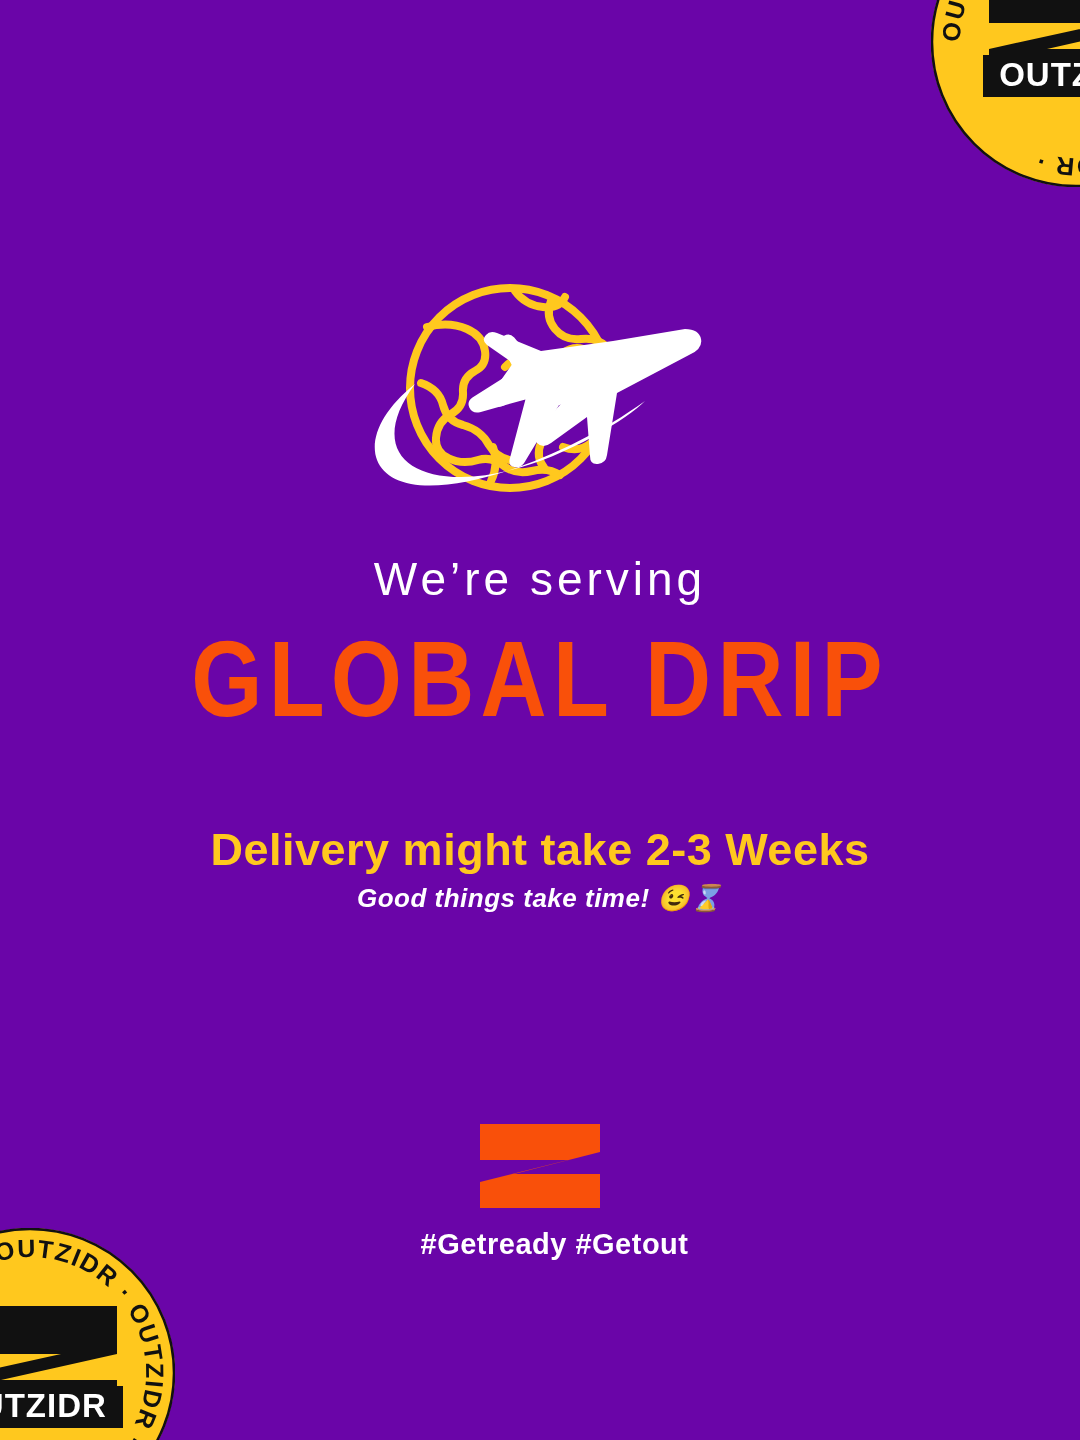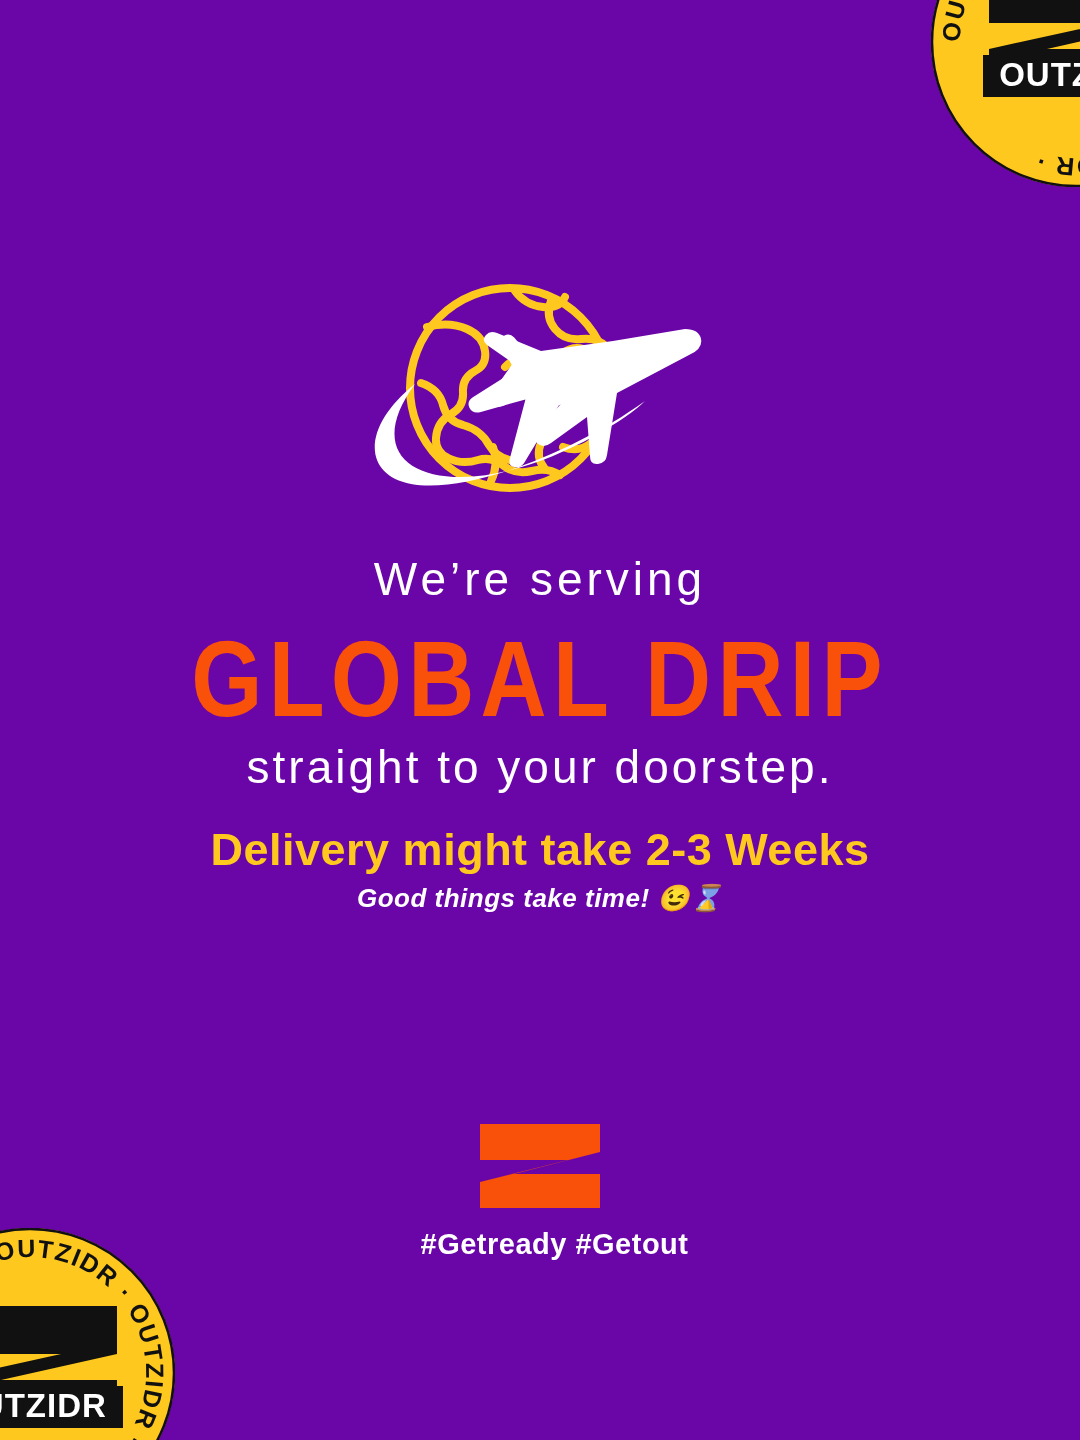--- a/index.html
+++ b/index.html
@@ -163,21 +163,20 @@
       </g>
       <g fill="#FFFFFF">
         <path d="M330,54 q14,0 16,10 q2,10 -12,16 L262,118 L252,180 q-1,8 -9,9 q-8,1 -8,-8 L232,142 L196,168 q-8,6 -14,0 q-6,-6 0,-13 L216,118 L176,112 L150,130 q-7,4 -12,-1 q-5,-5 -1,-11 L158,88 L132,70 q-6,-5 -1,-10 q4,-5 11,-2 L186,76 L258,66 Z"></path>
       </g>
     </svg>
   </div>
 
   <div id="copy-block">
     <div id="headline-top">We’re serving</div>
     <div id="headline-main">GLOBAL DRIP</div>
-    <div id="headline-bottom">straight to your doorstep.</div>
   </div>
 
   <div id="delivery-block">
     <div id="delivery-headline">Delivery might take 2-3 Weeks</div>
     <div id="delivery-subtext">Good things take time! 😉⌛</div>
   </div>
 
   <div id="footer-block">
     <div id="brand-zmark">
       <svg viewBox="0 0 124 88" xmlns="http://www.w3.org/2000/svg">

